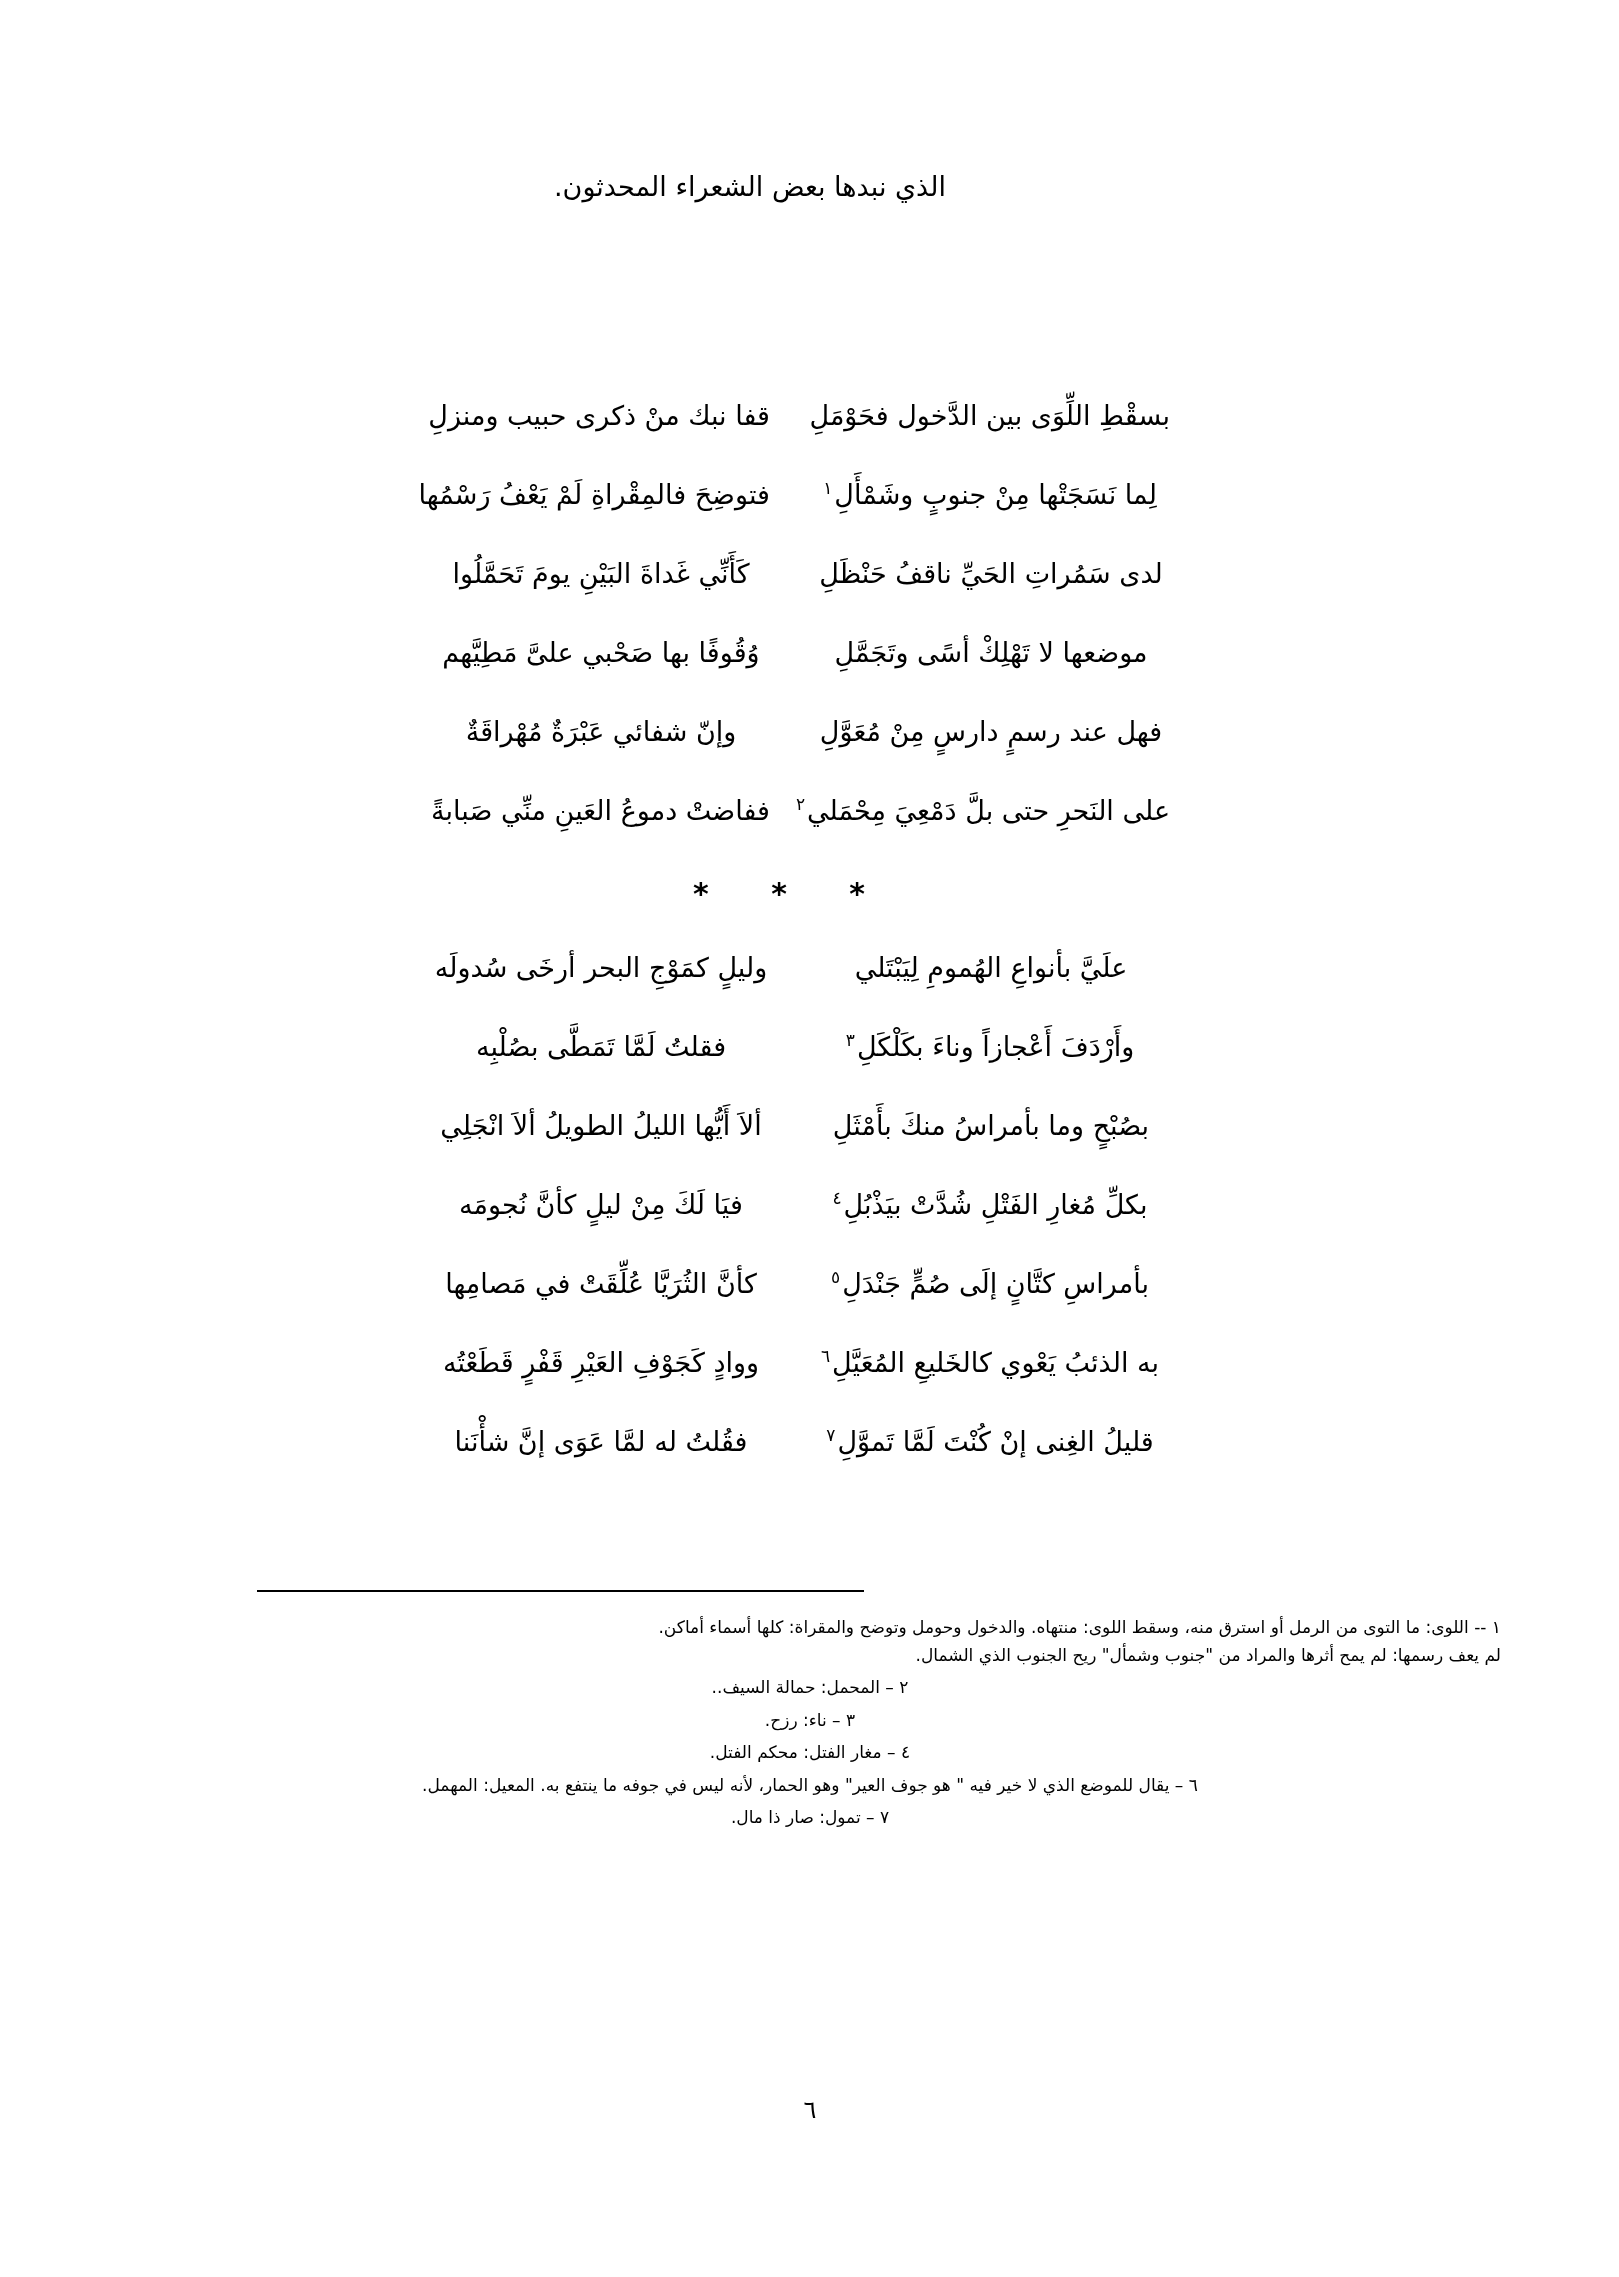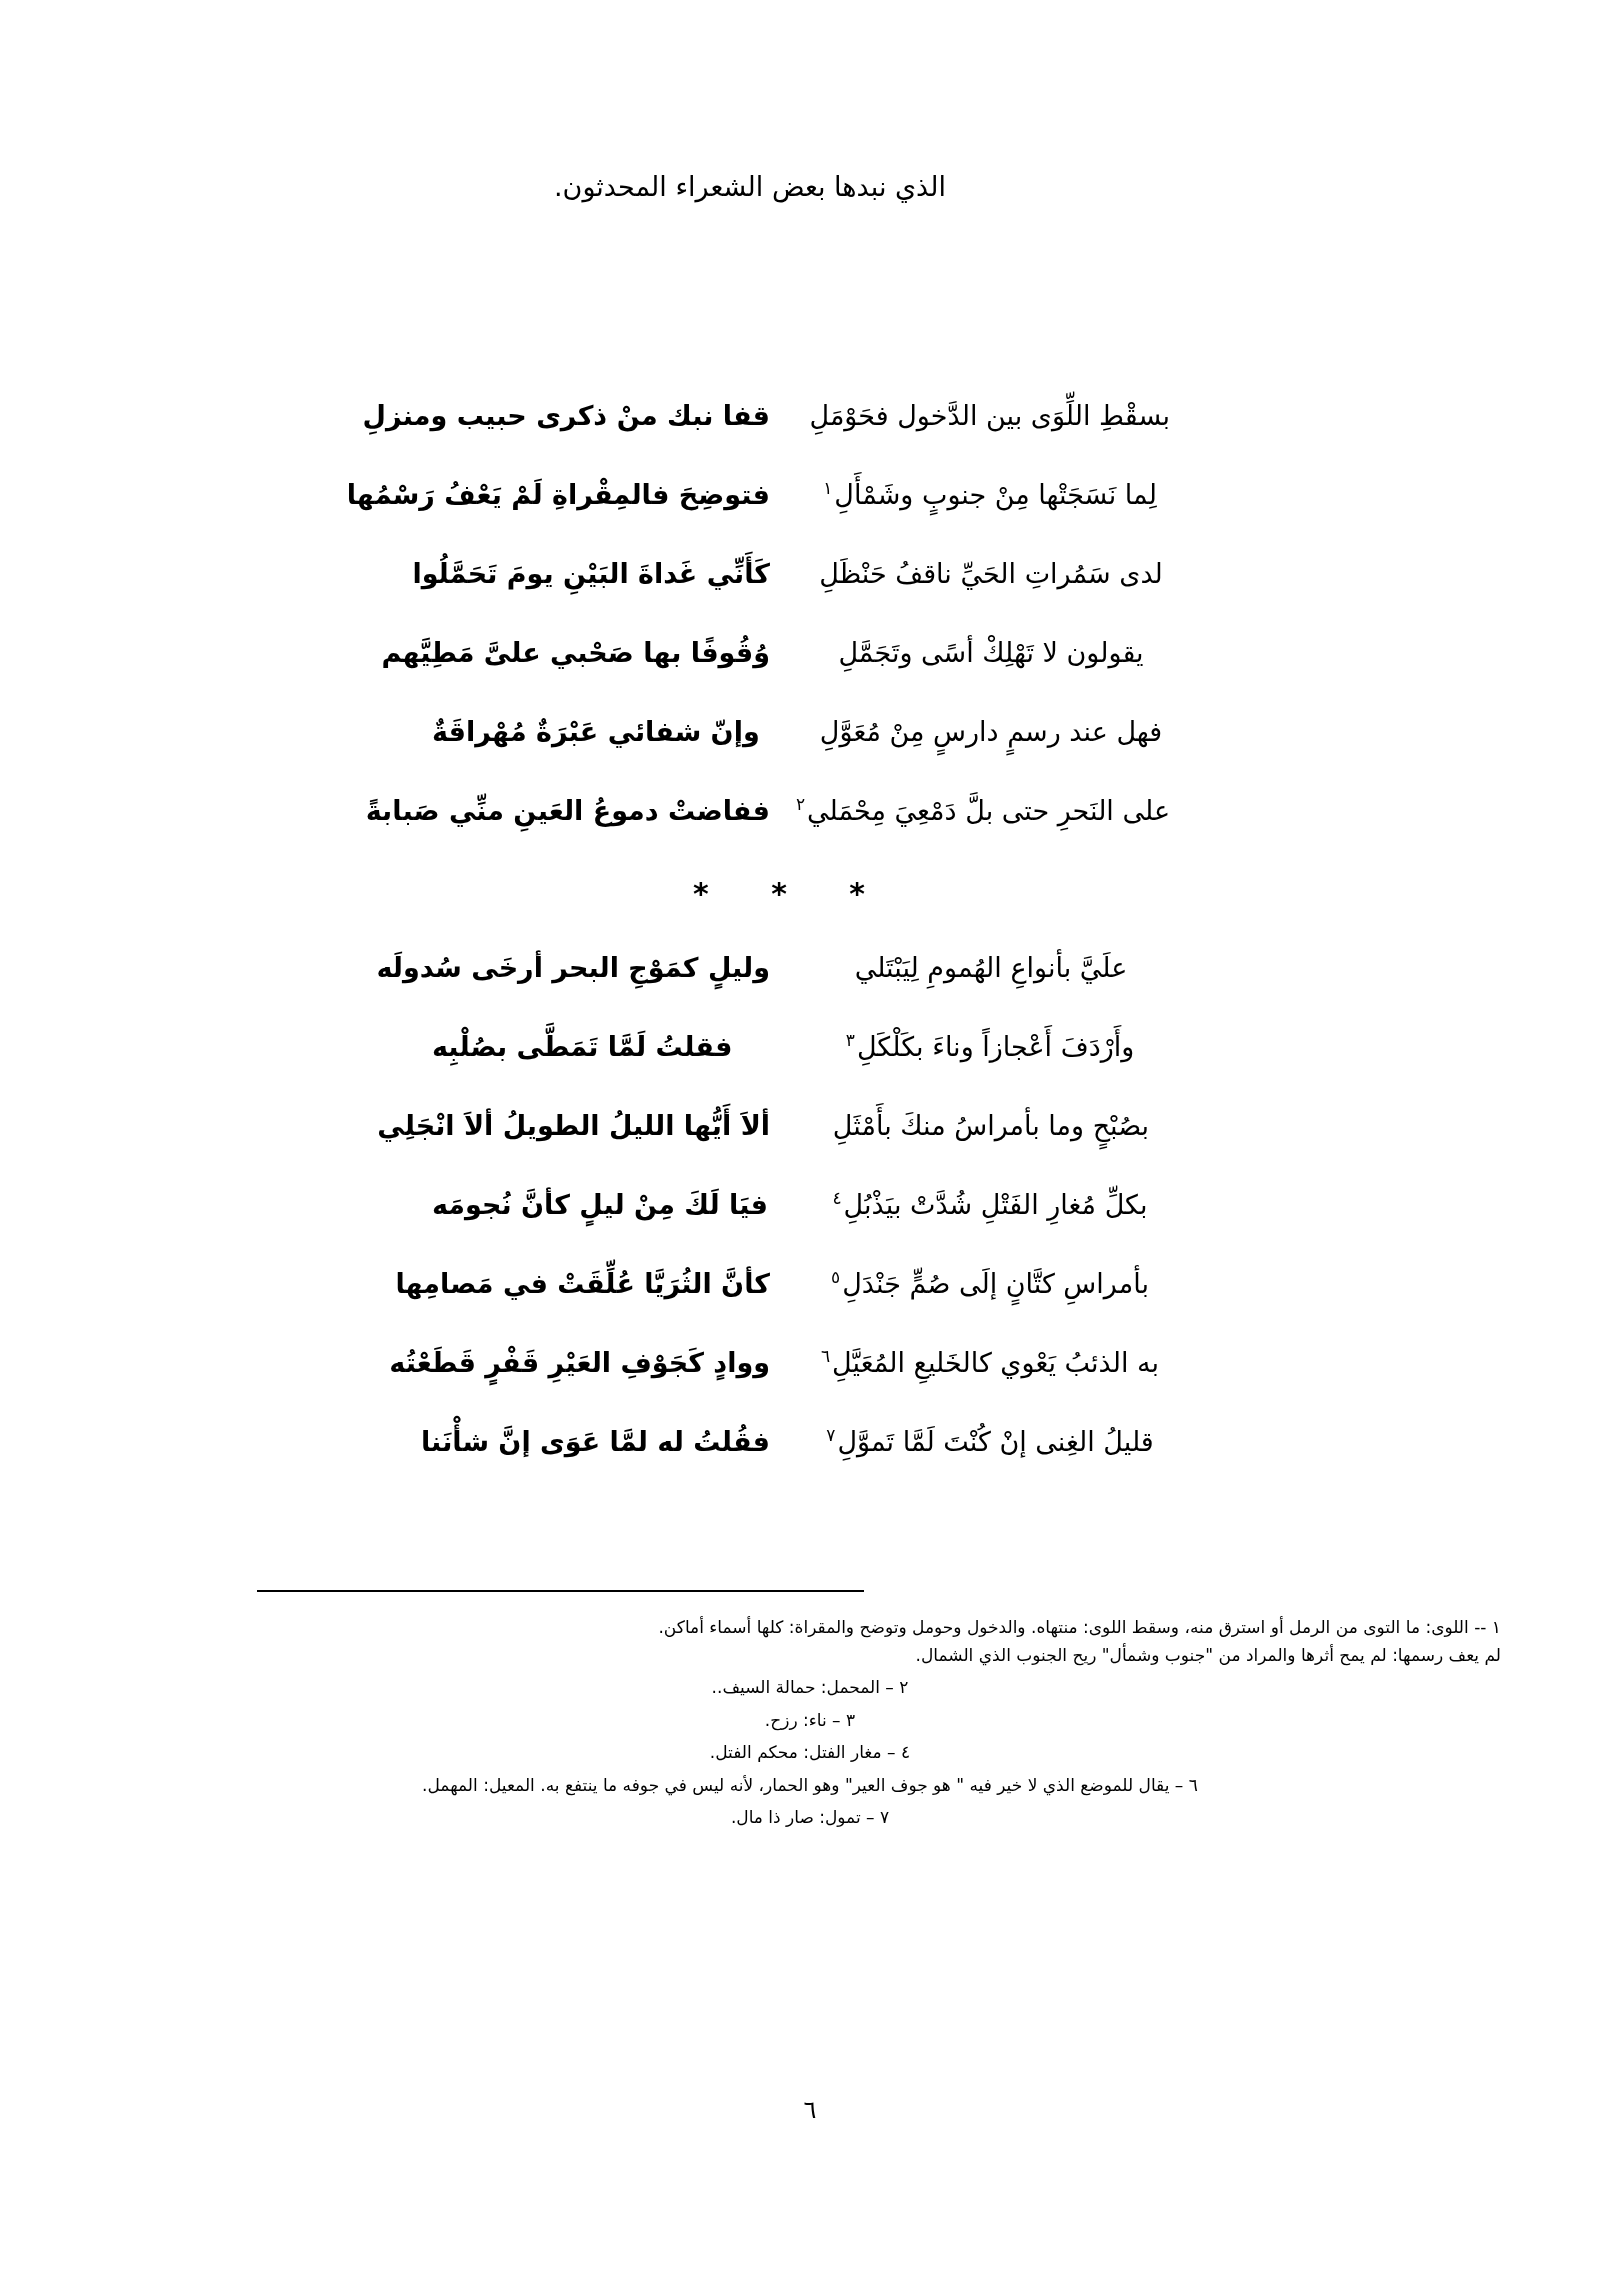--- a/index.html
+++ b/index.html
@@ -69,24 +69,23 @@
     height: 79px;
   }
   .hemistich {
     font-size: 27px;
     line-height: 1.35;
     white-space: nowrap;
     direction: rtl;
   }
   .hemistich.first {
     width: 378px;
-    text-align: left;
+    text-align: center;
     padding-right: 40px;
     box-sizing: border-box;
-    font-weight: bold;
   }
   .hemistich.second {
     width: 378px;
     text-align: center;
     padding-right: 18px;
     box-sizing: border-box;
   }
   sup.fn {
     font-size: 17px;
     vertical-align: super;
@@ -166,21 +165,21 @@
     </div>
     <div class="verse-row">
       <div class="hemistich second"><span>لِما نَسَجَتْها مِنْ جنوبٍ وشَمْأَلِ</span><sup class="fn">١</sup></div>
       <div class="hemistich first">فتوضِحَ فالمِقْراةِ لَمْ يَعْفُ رَسْمُها</div>
     </div>
     <div class="verse-row">
       <div class="hemistich second"><span>لدى سَمُراتِ الحَيِّ ناقفُ حَنْظَلِ</span><sup class="fn"></sup></div>
       <div class="hemistich first">كَأَنِّي غَداةَ البَيْنِ يومَ تَحَمَّلُوا</div>
     </div>
     <div class="verse-row">
-      <div class="hemistich second"><span>يقولون لا تَهْلِكْ أسًى وتَجَمَّلِ</span><sup class="fn"></sup></div>
+      <div class="hemistich second"><span>موضعها لا تَهْلِكْ أسًى وتَجَمَّلِ</span><sup class="fn"></sup></div>
       <div class="hemistich first">وُقُوفًا بها صَحْبي علىَّ مَطِيَّهم</div>
     </div>
     <div class="verse-row">
       <div class="hemistich second"><span>فهل عند رسمٍ دارسٍ مِنْ مُعَوَّلِ</span><sup class="fn"></sup></div>
       <div class="hemistich first">وإنّ شفائي عَبْرَةٌ مُهْراقَةٌ</div>
     </div>
     <div class="verse-row">
       <div class="hemistich second"><span>على النَحرِ حتى بلَّ دَمْعِيَ مِحْمَلي</span><sup class="fn">٢</sup></div>
       <div class="hemistich first">ففاضتْ دموعُ العَينِ منِّي صَبابةً</div>
     </div>

